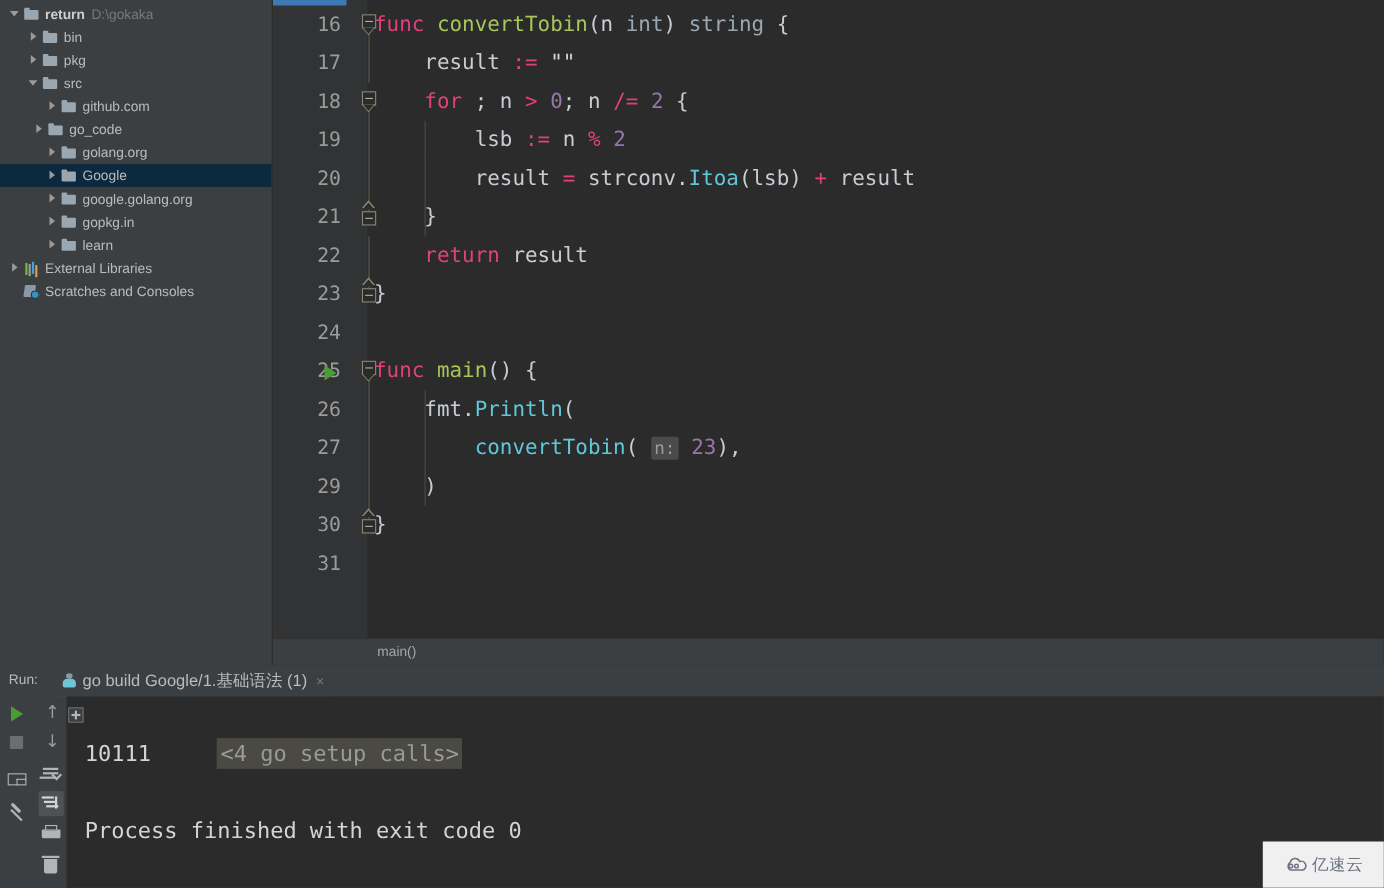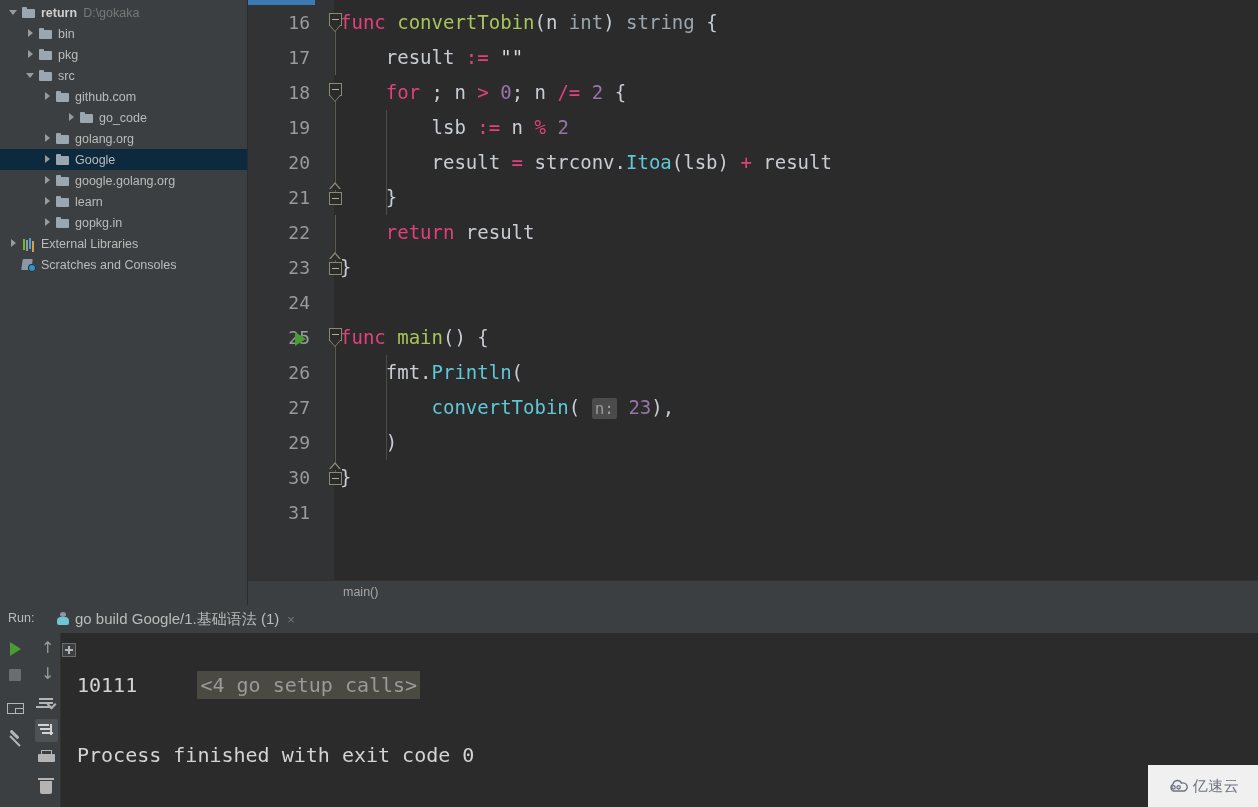--- a/index.html
+++ b/index.html
@@ -638,21 +638,21 @@
           <div class="tree-row" style="padding-left: 25px;">
             <span class="tree-arrow open"></span>
             <span class="tree-icon ic-folder"></span>
             <span class="tree-label">src</span>
           </div>
           <div class="tree-row" style="padding-left: 42px;">
             <span class="tree-arrow closed"></span>
             <span class="tree-icon ic-folder"></span>
             <span class="tree-label">github.com</span>
           </div>
-          <div class="tree-row" style="padding-left: 66px;">
+          <div class="tree-row" style="padding-left: 30px;">
             <span class="tree-arrow closed"></span>
             <span class="tree-icon ic-folder"></span>
             <span class="tree-label">go_code</span>
           </div>
           <div class="tree-row" style="padding-left: 42px;">
             <span class="tree-arrow closed"></span>
             <span class="tree-icon ic-folder"></span>
             <span class="tree-label">golang.org</span>
           </div>
           <div class="tree-row selected" style="padding-left: 42px;">
@@ -661,26 +661,26 @@
             <span class="tree-label">Google</span>
           </div>
           <div class="tree-row" style="padding-left: 42px;">
             <span class="tree-arrow closed"></span>
             <span class="tree-icon ic-folder"></span>
             <span class="tree-label">google.golang.org</span>
           </div>
           <div class="tree-row" style="padding-left: 42px;">
             <span class="tree-arrow closed"></span>
             <span class="tree-icon ic-folder"></span>
+            <span class="tree-label">gopkg.in</span>
+          </div>
+          <div class="tree-row" style="padding-left: 42px;">
+            <span class="tree-arrow closed"></span>
+            <span class="tree-icon ic-folder"></span>
             <span class="tree-label">learn</span>
-          </div>
-          <div class="tree-row" style="padding-left: 42px;">
-            <span class="tree-arrow closed"></span>
-            <span class="tree-icon ic-folder"></span>
-            <span class="tree-label">gopkg.in</span>
           </div>
           <div class="tree-row" style="padding-left: 8px;">
             <span class="tree-arrow closed"></span>
             <span class="tree-icon ic-lib"></span>
             <span class="tree-label">External Libraries</span>
           </div>
           <div class="tree-row" style="padding-left: 8px;">
             <span class="tree-arrow"></span>
             <span class="tree-icon ic-scratch"></span>
             <span class="tree-label">Scratches and Consoles</span>

